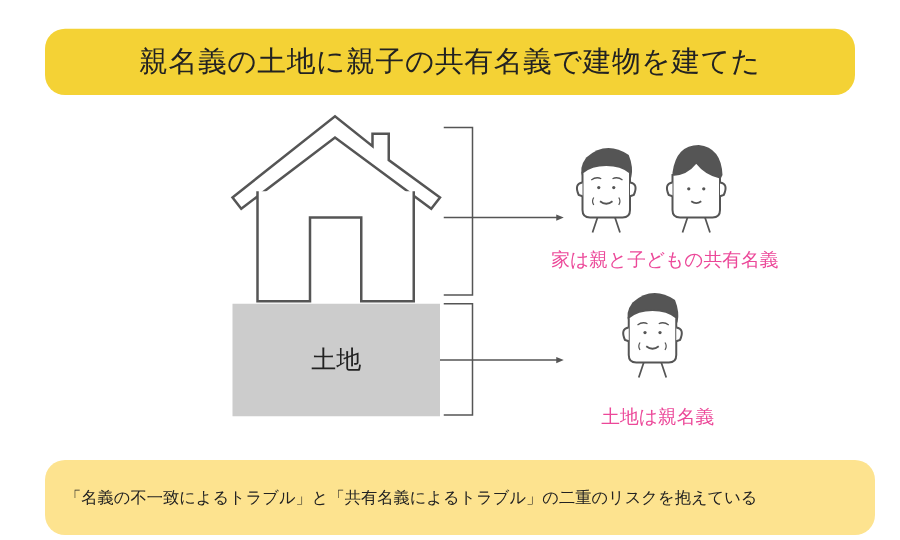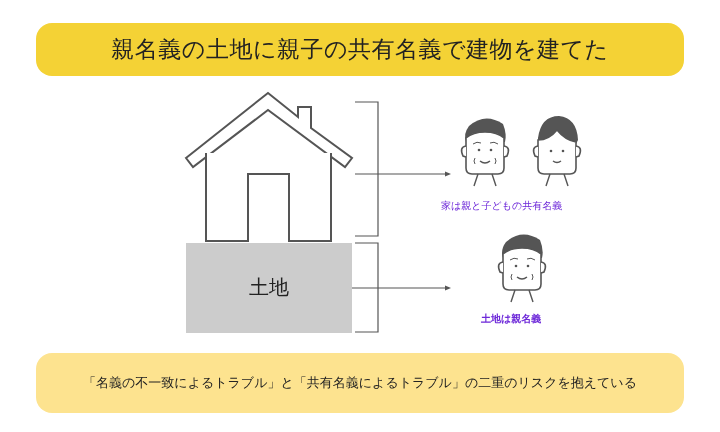--- a/index.html
+++ b/index.html
@@ -2,26 +2,26 @@
 <html><head>
 <meta charset="utf-8">
 <style>
   html, body { margin: 0; padding: 0; background: #ffffff; }
   body { width: 720px; height: 432px; position: relative; overflow: hidden;
          font-family: "DejaVu Sans", "Liberation Sans", sans-serif; color: #222; }
   .title-bar { position: absolute; left: 36px; top: 23px; width: 648px; height: 53px;
                background: #f4d235; border-radius: 16px; display: flex;
                align-items: center; justify-content: center; }
   .title-text { font-size: 23px; color: #222; letter-spacing: 0.5px; }
-  .bottom-bar { position: absolute; left: 36px; top: 353px; width: 648px; height: 60px;
+  .bottom-bar { position: absolute; left: 36px; top: 368px; width: 648px; height: 60px;
                 background: #fde38f; border-radius: 16px; display: flex;
-                align-items: center; justify-content: center; }
+                align-items: center; justify-content: flex-start; padding-left: 16px; }
   .bottom-text { font-size: 13px; color: #222; }
   .diagram { position: absolute; left: 0; top: 0; }
-  .label { position: absolute; font-size: 10px; color: #6d28d9; white-space: nowrap; }
+  .label { position: absolute; font-size: 15px; color: #ec4899; white-space: nowrap; }
   .land-label { position: absolute; left: 186px; top: 242px; width: 166px; height: 90px;
                 display: flex; align-items: center; justify-content: center;
                 font-size: 20px; color: #222; }
 </style>
 </head>
 <body>
 
 <div class="title-bar">
   <span class="title-text">親名義の土地に親子の共有名義で建物を建てた</span>
 </div>
@@ -81,17 +81,17 @@
     <circle cx="6" cy="-2" r="1.3" fill="#555"></circle>
     <path d="M -5 9 Q 0 13 5 9" fill="none" stroke="#555" stroke-width="1.4"></path>
     <path d="M -10 6 Q -12 9 -10 12 M 10 6 Q 12 9 10 12" fill="none" stroke="#555" stroke-width="1"></path>
     <path d="M -7 22 L -11 34 M 7 22 L 11 34" stroke="#555" stroke-width="1.4"></path>
   </g>
 </svg>
 
 <div class="land-label">土地</div>
 
 <div class="label" style="left:441px; top:199px;">家は親と子どもの共有名義</div>
-<div class="label" style="left:481px; top:312px;font-weight:bold;">土地は親名義</div>
+<div class="label" style="left:481px; top:324px;">土地は親名義</div>
 
 <div class="bottom-bar">
   <span class="bottom-text">「名義の不一致によるトラブル」と「共有名義によるトラブル」の二重のリスクを抱えている</span>
 </div>
 
 </body></html>

